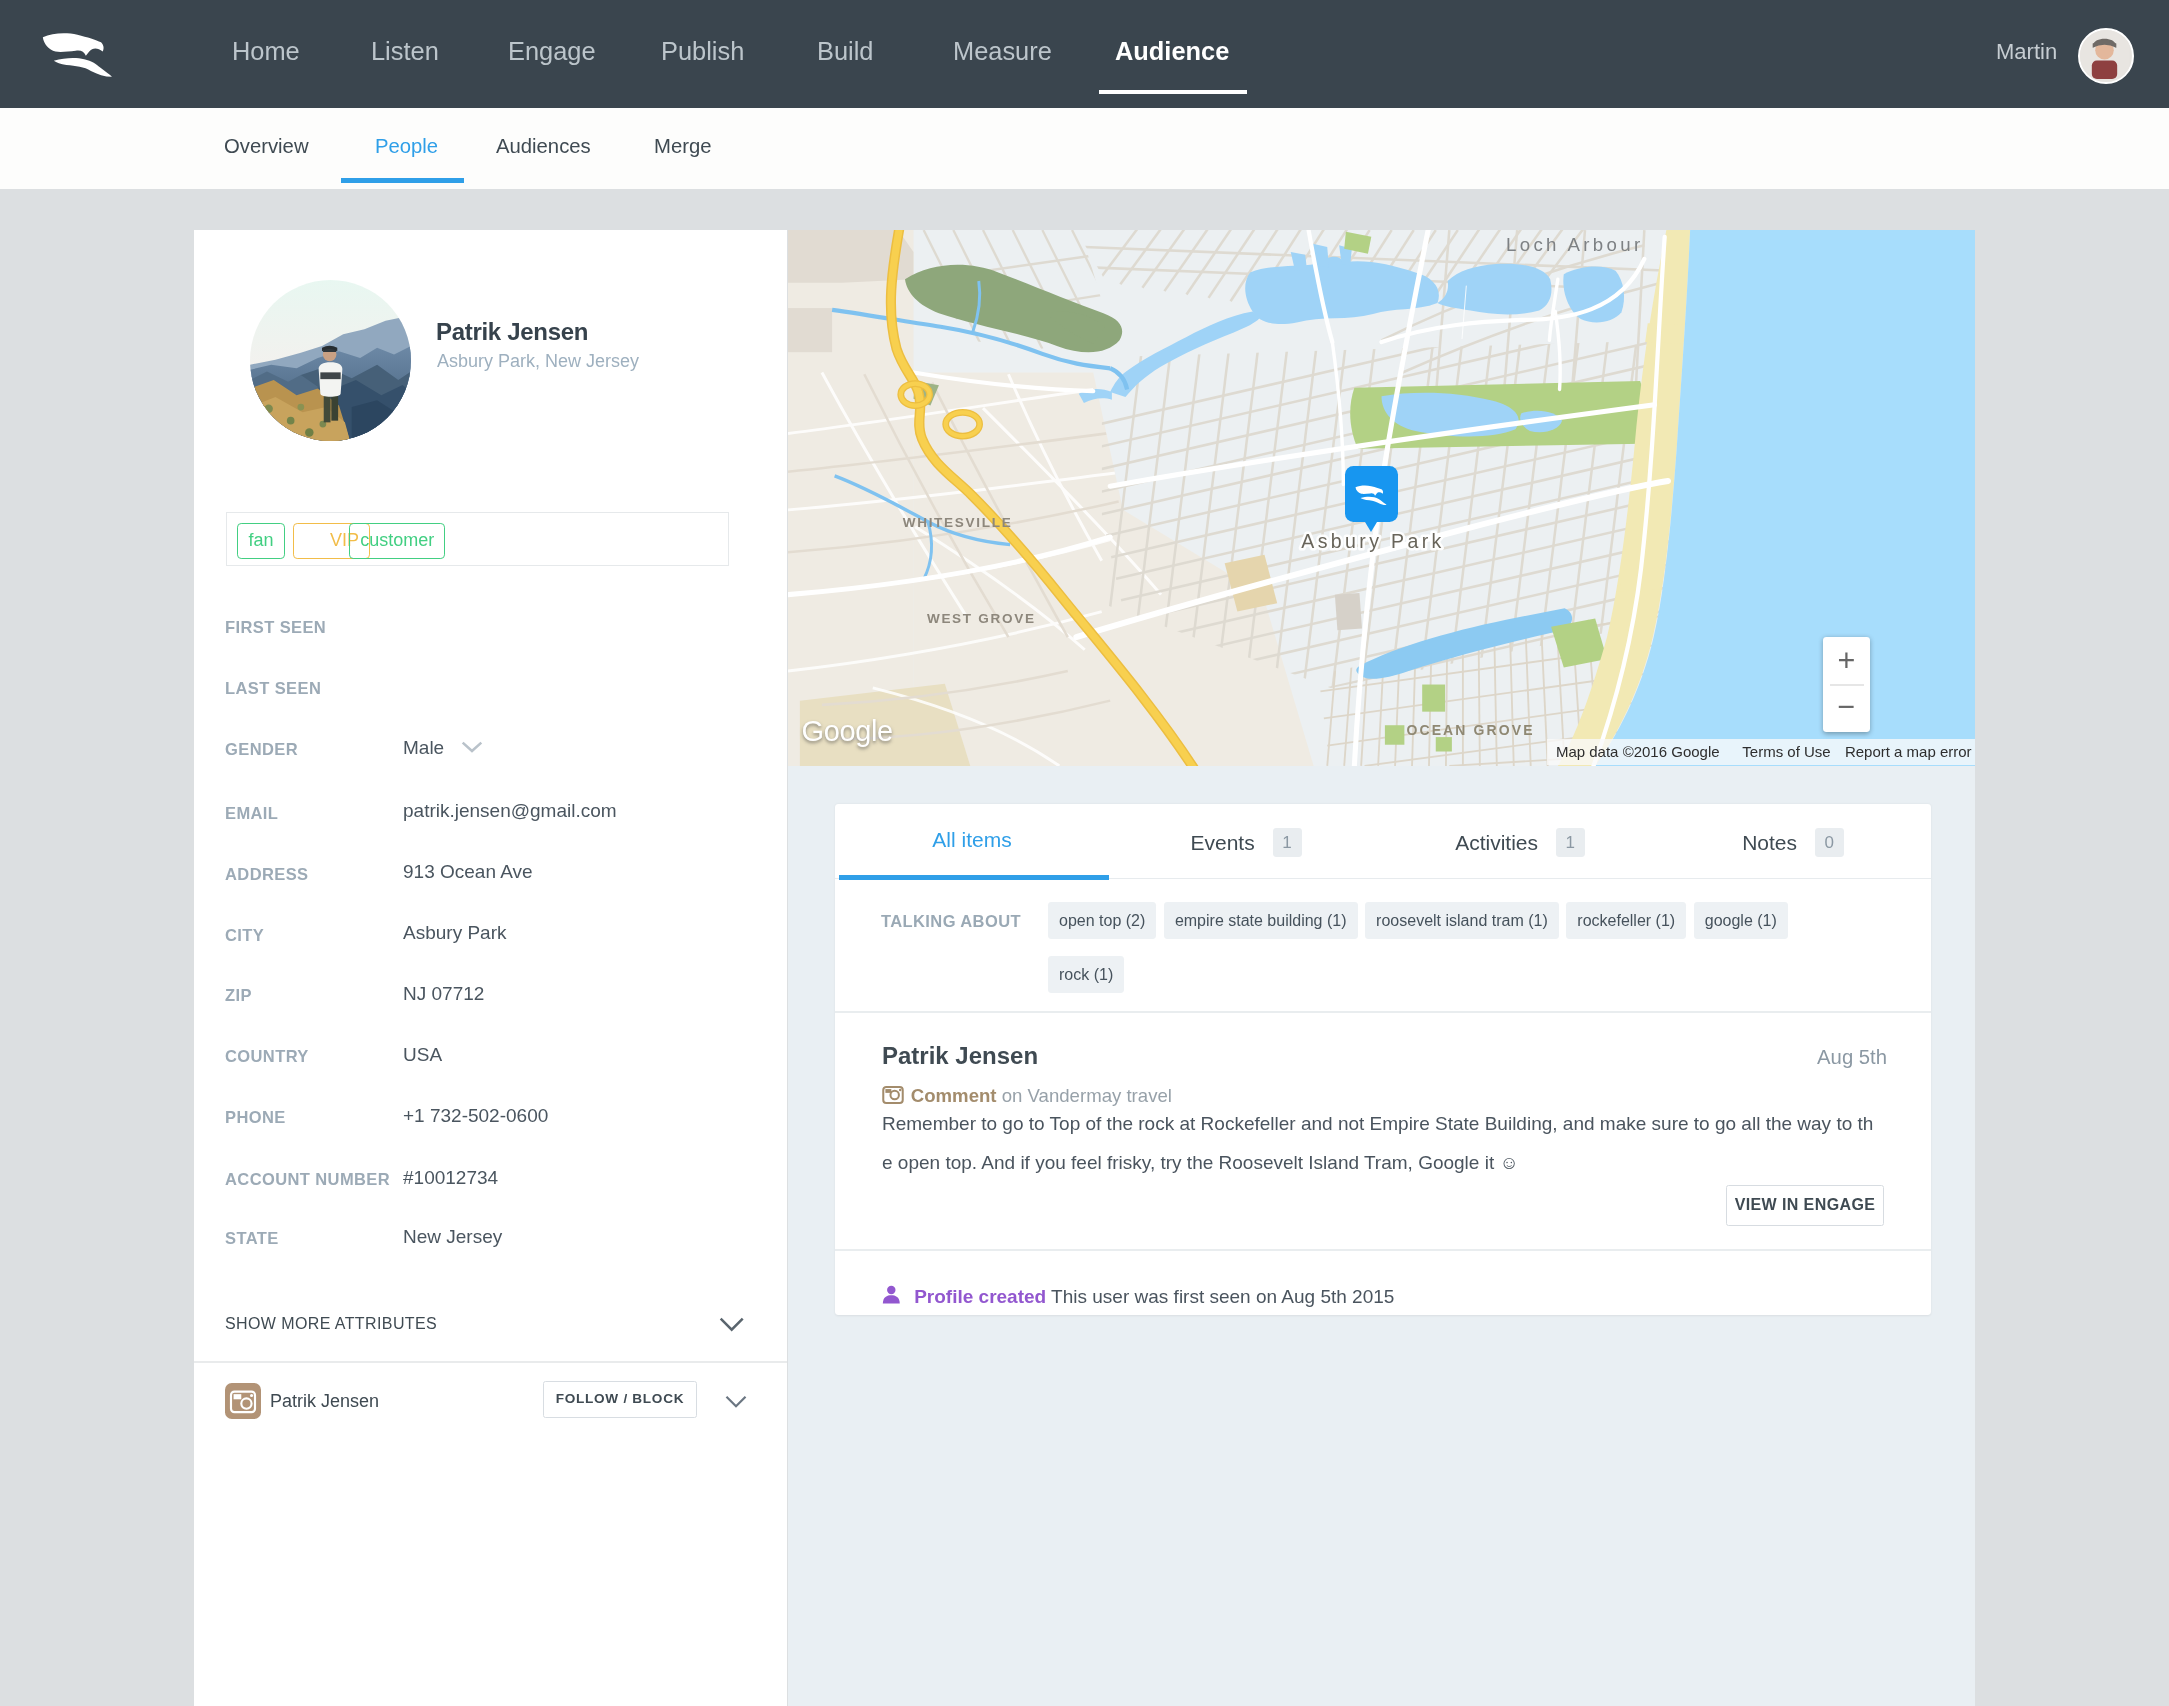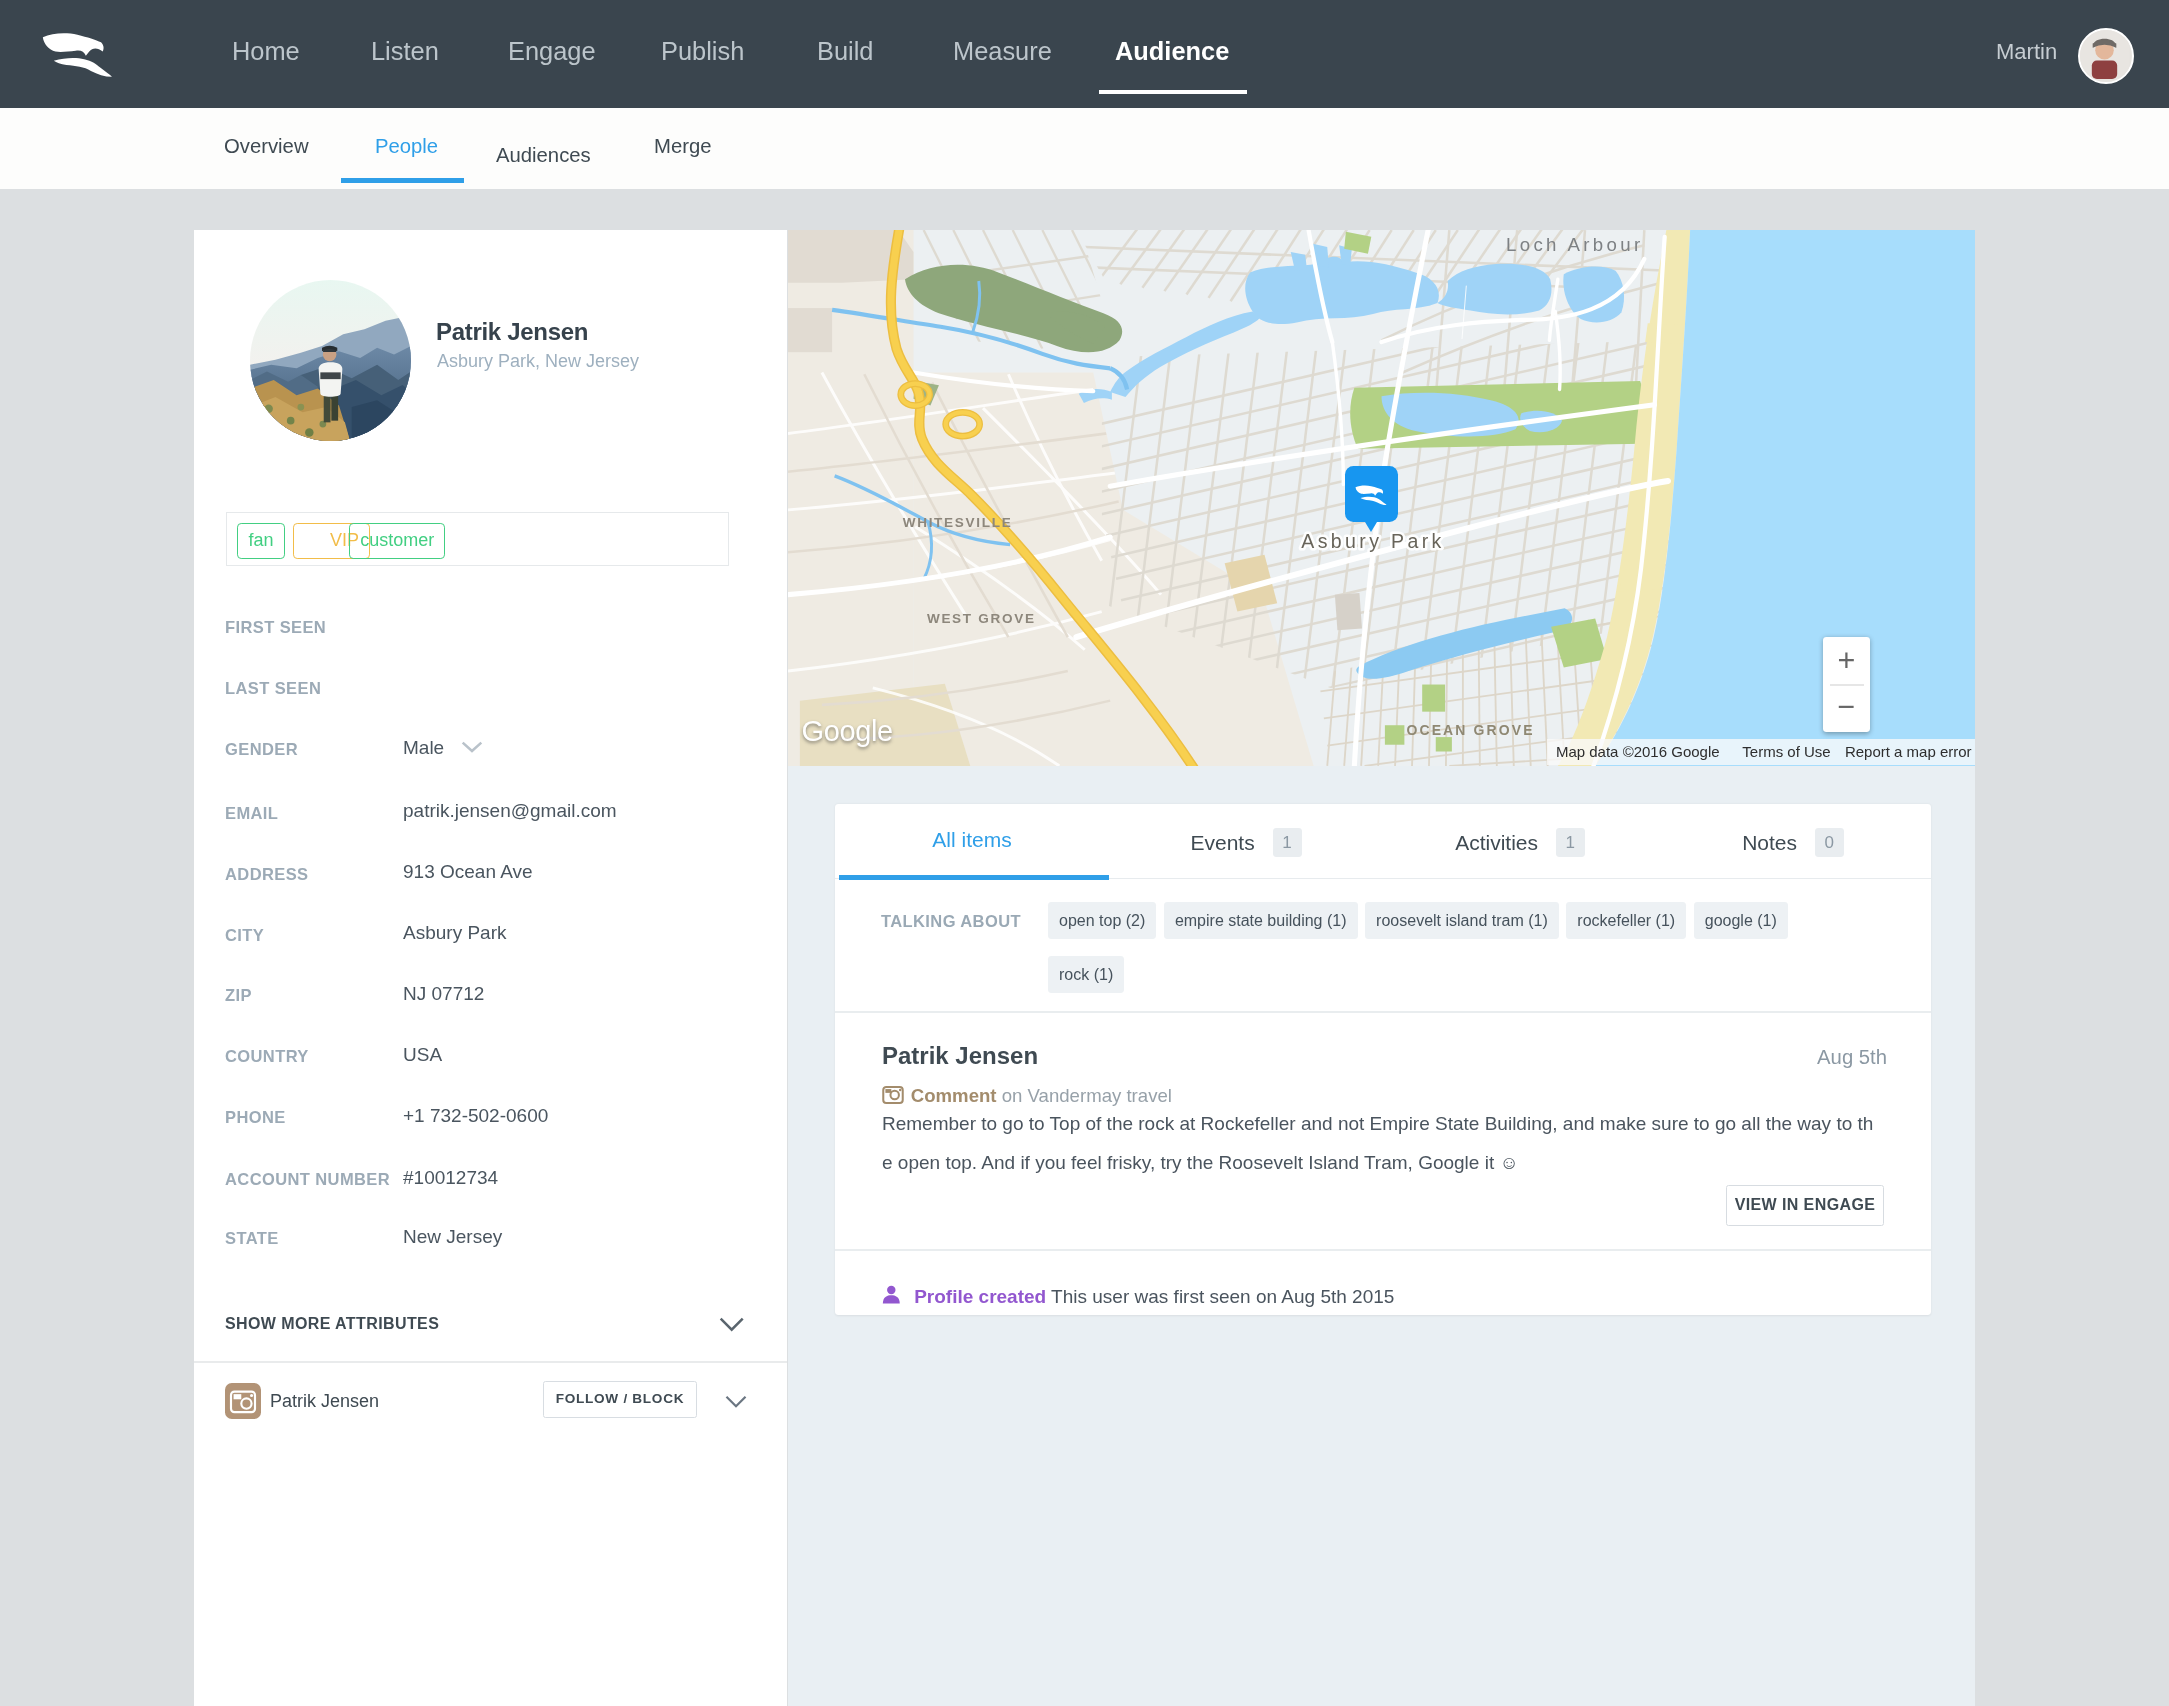--- a/index.html
+++ b/index.html
@@ -24,21 +24,21 @@
   .leftcard { position:absolute; left:194px; top:230px; width:593px; height:1476px; background:#ffffff; }
   .pavatar { position:absolute; left:56px; top:50px; width:161px; height:161px; border-radius:50%; overflow:hidden; }
   .pname { position:absolute; left:242px; top:88px; font-size:24px; font-weight:bold; color:#36424c; letter-spacing:-0.3px; }
   .ploc { position:absolute; left:243px; top:121px; font-size:18px; color:#9eb0bf; }
   .tagsbox { position:absolute; left:32px; top:282px; width:503px; height:54px; border:1.7px solid #e6e9eb; background:#fff; }
   .chip { position:absolute; top:10.2px; height:36px; line-height:32px; border:1.7px solid; border-radius:4.2px; font-size:18px; padding:0 10.2px; }
   .chip.green { color:#42cf82; border-color:#42cf82; }
   .chip.amber { color:#f2bd49; border-color:#f2bd49;padding-left:36px; }
   .attr-label { position:absolute; left:31px; font-size:16.5px; font-weight:bold; color:#9caab6; letter-spacing:0.4px; white-space:nowrap; }
   .attr-value { position:absolute; left:209px; font-size:19px; color:#4a555f; white-space:nowrap; }
-  .showmore { position:absolute; left:31px; top:1085px; font-size:16px; font-weight:bold; color:#3f4a52; letter-spacing:0.4px; }
+  .showmore { position:absolute; left:31px; top:1085px; font-size:16px; font-weight:normal; color:#3f4a52; letter-spacing:0.4px; }
   .lc-divider { position:absolute; left:0px; top:1131px; width:593px; height:1.7px; background:#e9ebec; }
   .igicon { position:absolute; left:30.5px; top:1153px; width:36px; height:36px; border-radius:6.8px; background:#b29376; }
   .socname { position:absolute; left:76px; top:1161px; font-size:18px; color:#3f4a52; }
   .followbtn { position:absolute; left:349px; top:1151px; width:154px; height:37px; border:1.7px solid #d8dde2; border-radius:2.5px; text-align:center; line-height:34px; font-size:13.6px; font-weight:bold; color:#3f4a52; letter-spacing:0.7px; background:#fff; }
 
   
   .rightcol { position:absolute; left:788px; top:230px; width:1187px; height:1476px; background:#e9eff3; }
   .mapwrap { position:absolute; left:0; top:0; width:1187px; height:536px; overflow:hidden; }
 
   .zoomctl { position:absolute; left:1035px; top:407px; width:47px; height:95px; background:#ffffff; border-radius:3.4px; box-shadow:0 1.7px 5.1px rgba(0,0,0,0.3); }
@@ -97,21 +97,21 @@
       <circle cx="29" cy="24" r="11" fill="#e3b79b"></circle>
       <path d="M16,22 C16,12 42,12 42,22 L42,18 C42,8 16,8 16,18 Z" fill="#6f6a66"></path>
       <path d="M15,21 Q29,14 43,21 L43,16 Q29,9 15,16 Z" fill="#6f6a66"></path>
     </svg>
   </div>
 </div>
 
 <div class="subnav">
   <div class="subnav-item" style="left:224px;">Overview</div>
   <div class="subnav-item active" style="left:375px;">People</div>
-  <div class="subnav-item" style="left:496px;margin-top:9px;">Audiences</div>
+  <div class="subnav-item" style="left:496px;">Audiences</div>
   <div class="subnav-item" style="left:654px;">Merge</div>
   <div class="sub-underline"></div>
 </div>
 
 <div class="leftcard">
   <div class="pavatar">
     <svg width="161" height="161" viewBox="0 0 190 190">
       <defs>
         <linearGradient id="sky" x1="0" y1="0" x2="0" y2="1">
           <stop offset="0" stop-color="#e8f7f1"></stop>

